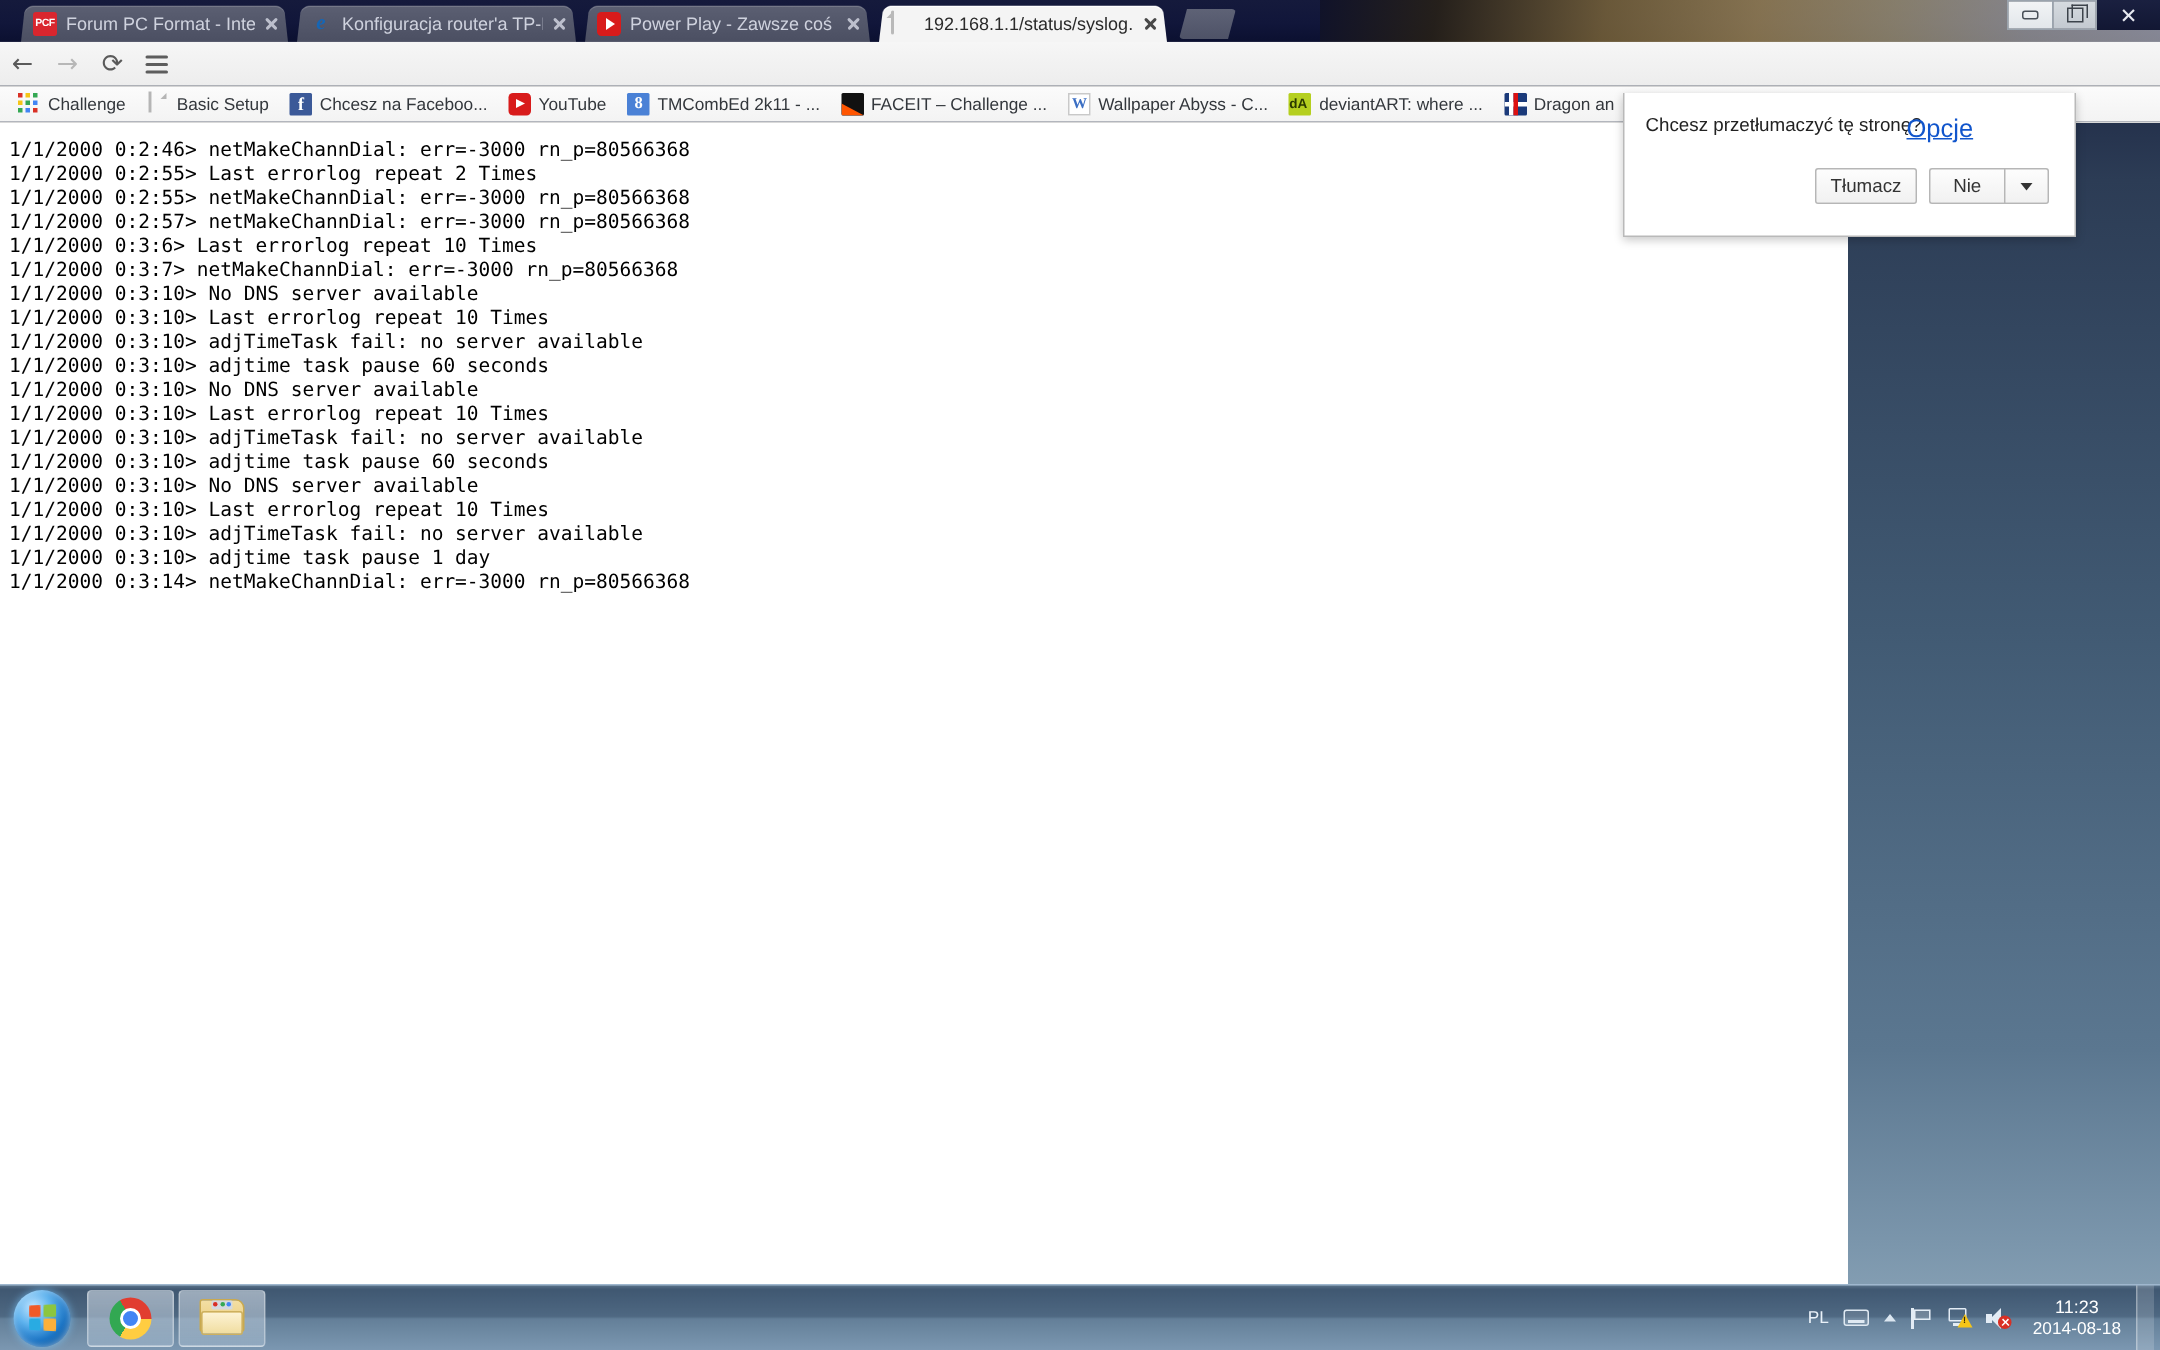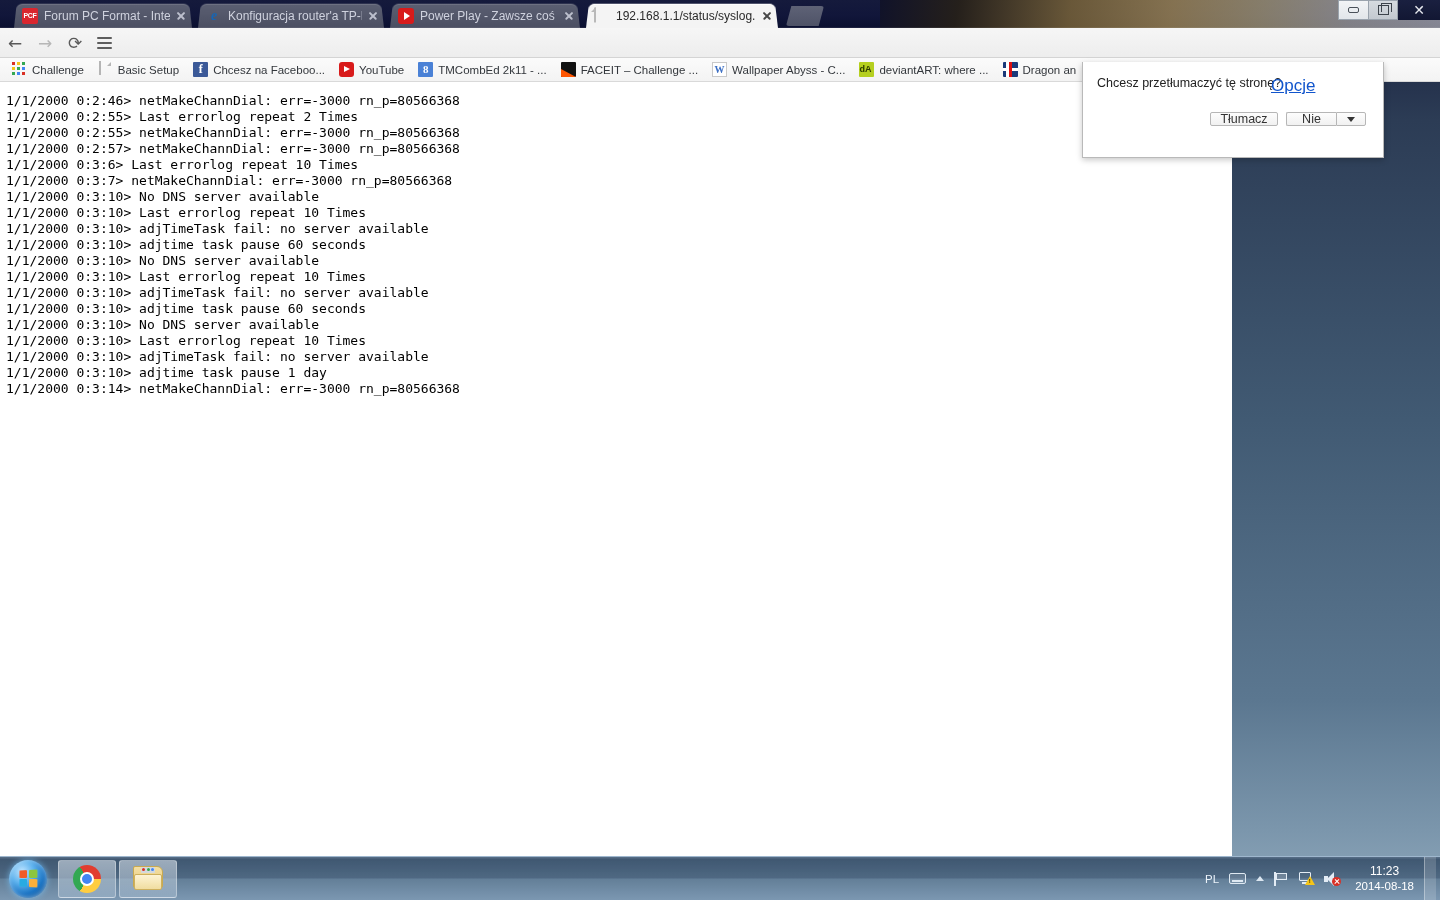--- a/index.html
+++ b/index.html
@@ -275,21 +275,21 @@
     font-family:"Liberation Sans",sans-serif;
     white-space:nowrap;
   }
   #tb-options {
     position:absolute; left:188px; top:14px;
     font-size:17px; color:#1155cc; text-decoration:underline;
     font-family:"Liberation Sans",sans-serif;
     cursor:pointer;
   }
   .tb-btn {
-    position:absolute; top:50px; height:14px;
+    position:absolute; top:50px; height:24px;
     background: linear-gradient(to bottom,#fdfdfd,#f1f1f1);
     border:1px solid #b6b6b6; border-radius:2px;
     font-size:12.5px; color:#333;
     display:flex; align-items:center; justify-content:center;
     font-family:"Liberation Sans",sans-serif;
     cursor:pointer;
   }
   #tb-translate { left:127px; width:68px; }
   #tb-no { left:203px; width:50px; border-right:none; border-radius:2px 0 0 2px;}
   #tb-arrow { left:253px; width:30px; border-radius:0 2px 2px 0;}

